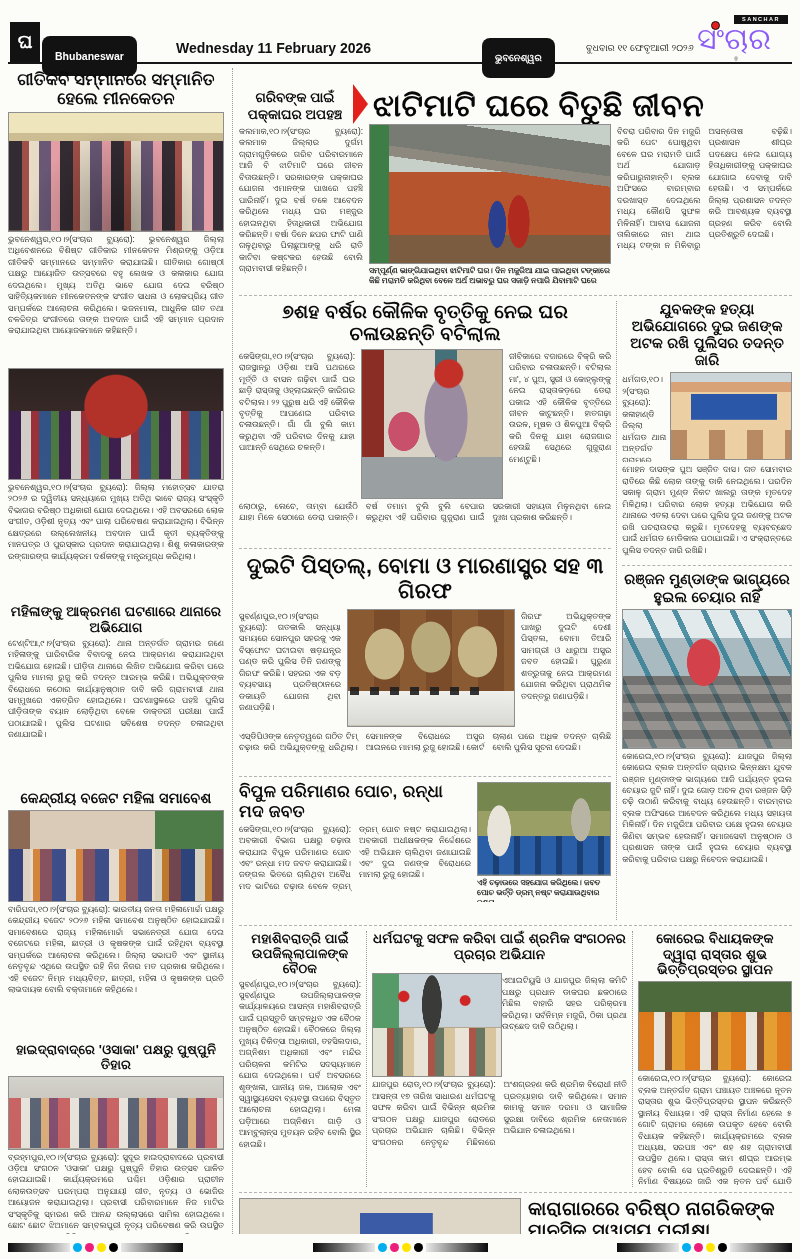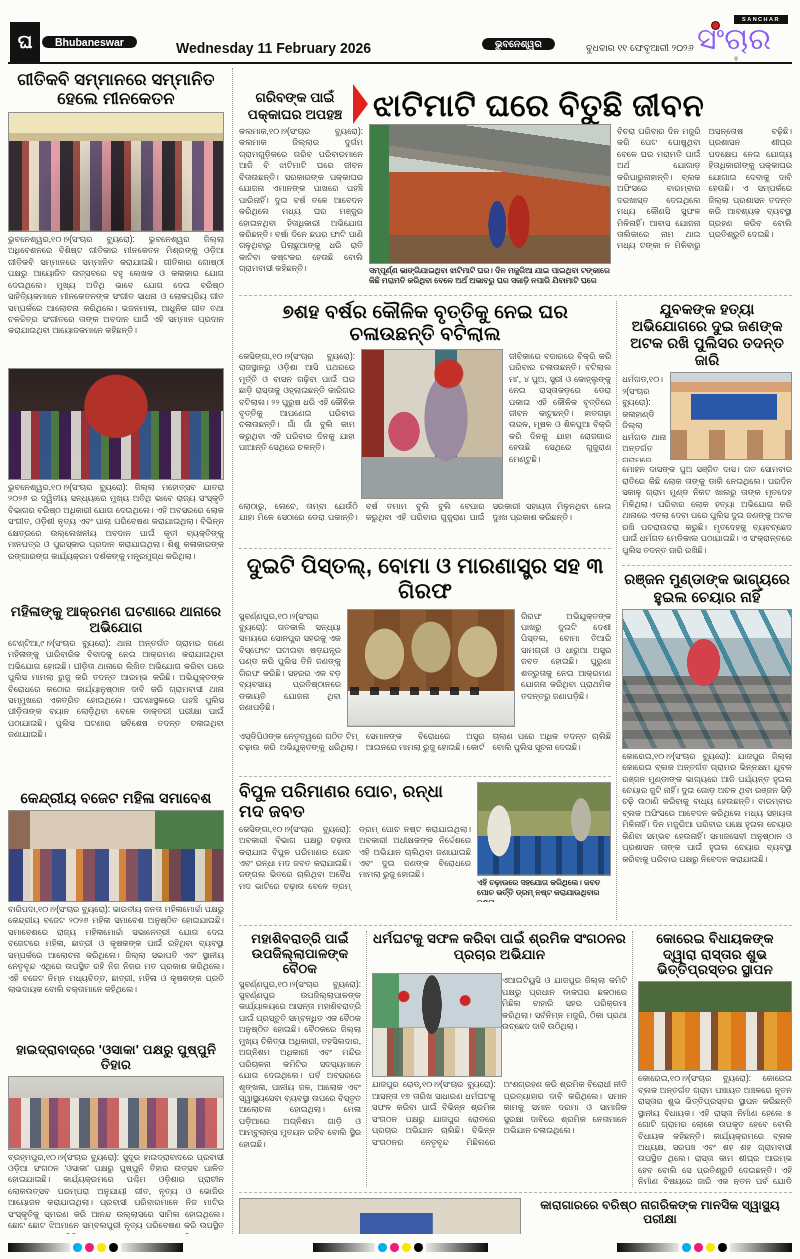--- a/index.html
+++ b/index.html
@@ -8,21 +8,21 @@
   h1,h2,h3,p{margin:0}
   .bt{font-size:8.3px;line-height:1.38;text-align:justify;overflow:hidden;color:#232323;margin-top:2px}
   .cap{font-size:7.8px;font-weight:700;line-height:1.3;overflow:hidden;margin-top:2px}
   .hd{color:#0a0a0a;font-weight:700;line-height:1.18;letter-spacing:.2px}
   .dsep{border-top:1px dashed #b3b3b3;margin:5px 0}
   .ph{position:relative;border:1px solid #8f8f8f;overflow:hidden;background:#cfcabe}
   
   .masthead{position:absolute;left:8px;top:14px;width:784px;height:48px;border-bottom:2px solid #161616}
   .pgbox{position:absolute;left:2px;top:8px;width:30px;height:40px;background:#121212;color:#fff;
          font-size:19px;font-weight:700;display:flex;align-items:center;justify-content:center}
-  .pill{background:#121212;color:#fff;border-radius:8px;padding:0 13px;font-size:10.5px;font-weight:700;white-space:nowrap}
+  .pill{background:#121212;color:#fff;border-radius:8px;padding:14px 13px;font-size:10.5px;font-weight:700;white-space:nowrap}
   .city-en{position:absolute;left:34px;top:22px}
   .date-en{position:absolute;left:168px;top:26px;font-size:14px;font-weight:700;color:#111}
   .pill-od{position:absolute;left:474px;top:24px;font-size:9.5px}
   .date-od{position:absolute;left:578px;top:28px;font-size:9.5px;color:#111}
   .brand{position:absolute;right:0;top:0;width:116px;height:46px}
   .brand-bar{position:absolute;right:4px;top:1px;width:54px;height:9px;background:#121212;color:#fff;
              font-size:5.5px;letter-spacing:1.5px;line-height:9px;text-align:center;font-weight:700}
   .brand-od{position:absolute;right:0;top:8px;width:116px;text-align:center;font-size:30px;font-weight:400;color:#8b5cf6}
   .brand-dot{position:absolute;right:72px;top:7px;width:7px;height:7px;background:#e01f1f;border:1.5px solid #111;border-radius:50%}
   .brand-r{position:absolute;right:54px;top:42px;font-size:5px;color:#333}
@@ -281,21 +281,21 @@
         <div class="ph ph-korei" style="margin-top:3px"></div>
         <p class="bt" style="height:112px">କୋରେଇ,୧୦।୨(ସଂଚାର ବ୍ୟୁରୋ): କୋରେଇ ବ୍ଲକ ଅନ୍ତର୍ଗତ ଗ୍ରାମ ପଞ୍ଚାୟତ ଅଞ୍ଚଳରେ ନୂତନ ରାସ୍ତାର ଶୁଭ ଭିତ୍ତିପ୍ରସ୍ତର ସ୍ଥାପନ କରିଛନ୍ତି ସ୍ଥାନୀୟ ବିଧାୟକ। ଏହି ରାସ୍ତା ନିର୍ମାଣ ହେଲେ ୫ ଗୋଟି ଗ୍ରାମର ଲୋକେ ଉପକୃତ ହେବେ ବୋଲି ବିଧାୟକ କହିଛନ୍ତି। କାର୍ଯ୍ୟକ୍ରମରେ ବ୍ଲକ ଅଧ୍ୟକ୍ଷ, ସରପଞ୍ଚ ଏବଂ ଶହ ଶହ ଗ୍ରାମବାସୀ ଉପସ୍ଥିତ ଥିଲେ। ରାସ୍ତା କାମ ଶୀଘ୍ର ଆରମ୍ଭ ହେବ ବୋଲି ସେ ପ୍ରତିଶ୍ରୁତି ଦେଇଛନ୍ତି। ଏହି ନିର୍ମାଣ ବିଷୟରେ ଜାରି ଏକ ନୂତନ ପର୍ବ ଯୋଡ଼ି ହୋଇଛି।</p>
       </article>
     </div>
 
     <div class="dsep"></div>
 
     <article class="jail">
       <div class="ph ph-camp" style="width:280px;flex:none"></div>
       <div style="flex:1">
-        <h2 class="hd" style="font-size:12px;text-align:center">କାରାଗାରରେ ବରିଷ୍ଠ ନାଗରିକଙ୍କ ମାନସିକ ସ୍ୱାସ୍ଥ୍ୟ ପରୀକ୍ଷା</h2>
+        <h2 class="hd" style="font-size:19px;">କାରାଗାରରେ ବରିଷ୍ଠ ନାଗରିକଙ୍କ ମାନସିକ ସ୍ୱାସ୍ଥ୍ୟ ପରୀକ୍ଷା</h2>
 
       </div>
     </article>
   </div>
 
   <div class="calrow">
     <div class="strip">
       <span class="g1"></span>
       <span class="dot dc"></span>
       <span class="dot dm"></span>

